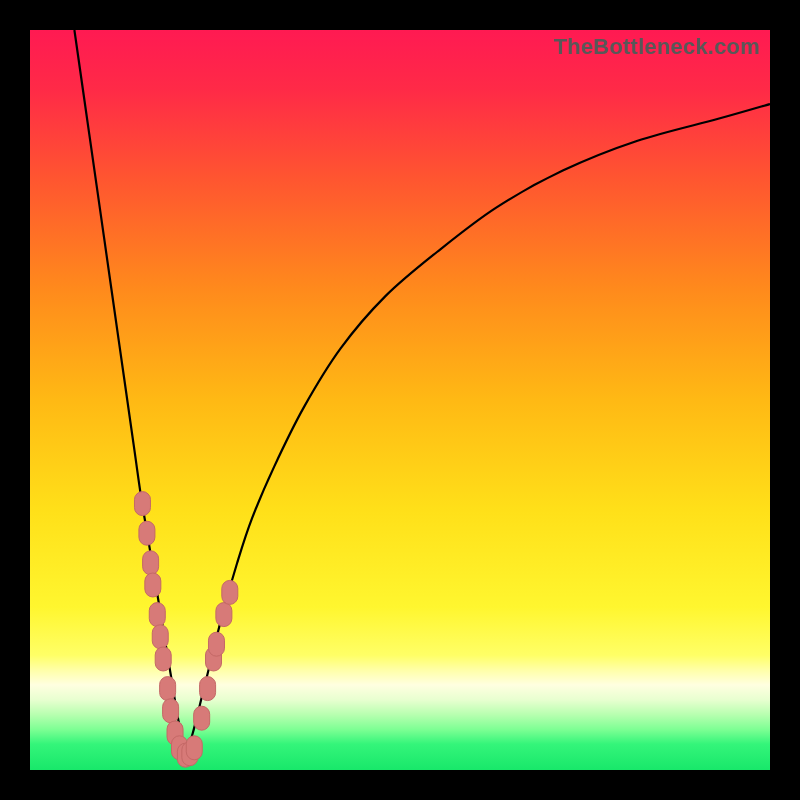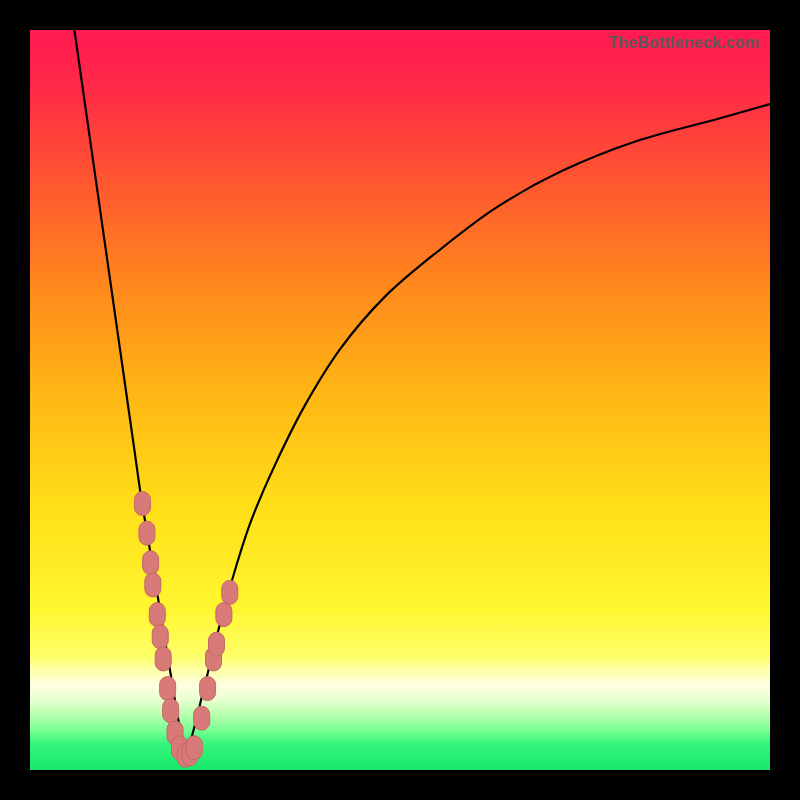--- a/index.html
+++ b/index.html
@@ -27,21 +27,21 @@
   }
   .gradient {
     position: absolute;
     inset: 0;
   }
   .watermark {
     position: absolute;
     top: 4px;
     right: 10px;
     color: #585858;
-    font-size: 16px;
+    font-size: 22px;
     font-weight: 600;
     letter-spacing: 0.2px;
   }
   svg.curves {
     position: absolute;
     inset: 0;
   }
 </style>
 </head>
 <body>

